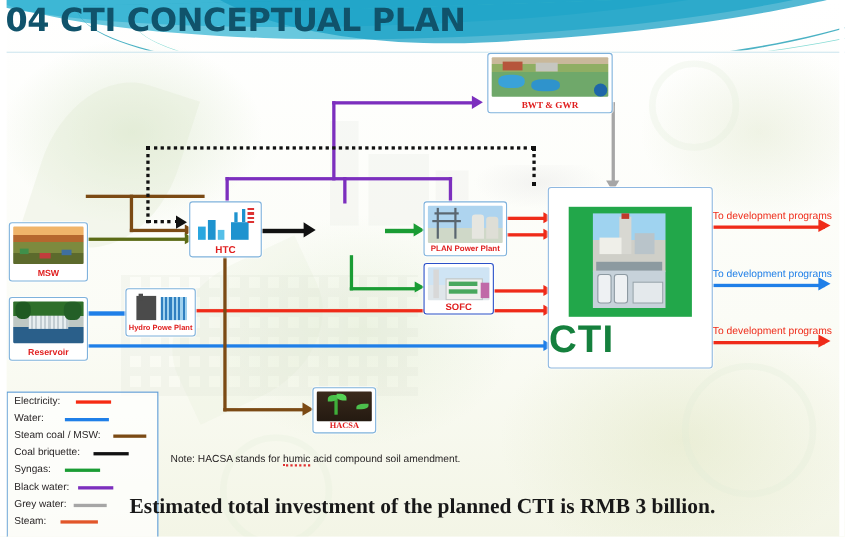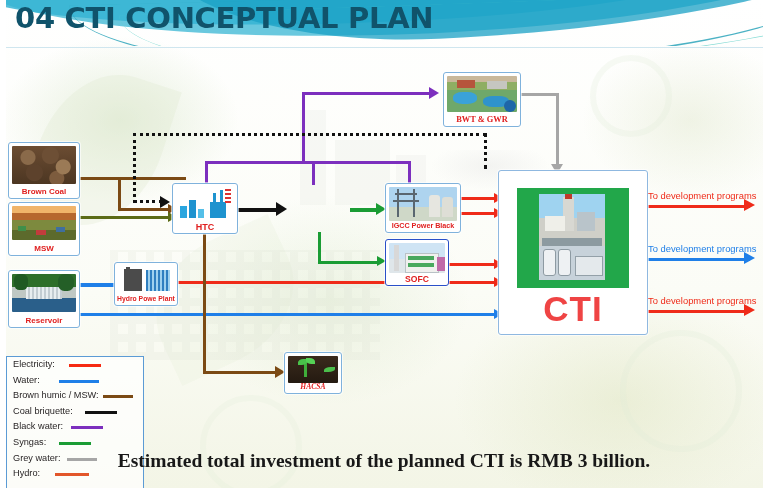--- a/index.html
+++ b/index.html
@@ -22,21 +22,21 @@
   #header .band1{position:absolute;left:-40px;top:-62px;width:900px;height:96px;
       background:#69c8de;border-radius:0 0 60% 60%/0 0 100% 100%;transform:rotate(-2.2deg);}
   #header .band2{position:absolute;left:-60px;top:-70px;width:900px;height:92px;
       background:#36b4d4;border-radius:0 0 55% 70%/0 0 100% 100%;transform:rotate(-3.4deg);opacity:.85;}
   #header .band3{position:absolute;left:160px;top:-78px;width:760px;height:112px;
       background:#19a0c4;border-radius:0 0 70% 40%/0 0 100% 100%;transform:rotate(-2.6deg);opacity:.75;}
   #header .swoosh{position:absolute;left:70px;top:-4px;width:760px;height:70px;
       border-bottom:2px solid #1f9fb6;border-radius:0 0 56% 44%/0 0 100% 100%;transform:rotate(-1.4deg);opacity:.8;}
   #header .swoosh2{position:absolute;left:120px;top:2px;width:760px;height:64px;
       border-bottom:1.5px solid #5fd0c8;border-radius:0 0 60% 40%/0 0 100% 100%;transform:rotate(-2deg);opacity:.75;}
-  #title{position:absolute;left:15px;top:1px;z-index:5;
+  #title{position:absolute;left:5px;top:1px;z-index:5;
       font-size:29px;font-weight:bold;color:#10536b;letter-spacing:-.3px;
       font-family:"DejaVu Sans", sans-serif;}
   #edgeL{position:absolute;left:0;top:0;width:6px;height:488px;background:#ffffff;z-index:40;}
   #edgeR{position:absolute;right:0;top:0;width:5px;height:488px;background:#ffffff;z-index:40;}
   #hdrline{position:absolute;left:0;top:47px;width:768px;height:1px;background:#cfe6ef;}
   
   .wm{position:absolute;opacity:.30;pointer-events:none;}
   .wm-leaf{background:#dfe9cd;border-radius:60% 0 60% 0;}
   .wm-bld{background:#e4e8e0;}
   .wm-circ{border:6px solid #e0ebd6;border-radius:50%;}
@@ -147,30 +147,20 @@
   <div class="ln" style="left:428px;top:263px;width:72px;height:3px;background:#ef2b19;"></div>
   <div class="arrowhead" style="left:494px;top:259px;border-top:5px solid transparent;border-bottom:5px solid transparent;border-left:9px solid #ef2b19;"></div>
 
   <div class="ln" style="left:646px;top:205px;width:104px;height:3px;background:#ef2b19;"></div>
   <div class="arrowhead" style="left:744px;top:199px;border-top:6px solid transparent;border-bottom:6px solid transparent;border-left:11px solid #ef2b19;"></div>
   <div class="ln" style="left:646px;top:258px;width:104px;height:3px;background:#1f7fe8;"></div>
   <div class="arrowhead" style="left:744px;top:252px;border-top:6px solid transparent;border-bottom:6px solid transparent;border-left:11px solid #1f7fe8;"></div>
   <div class="ln" style="left:646px;top:310px;width:104px;height:3px;background:#ef2b19;"></div>
   <div class="arrowhead" style="left:744px;top:304px;border-top:6px solid transparent;border-bottom:6px solid transparent;border-left:11px solid #ef2b19;"></div>
 
-  <div class="node" style="left:8px;top:142px;width:70px;height:55px;">
-    <div class="pic" style="height:38px;background:
-        radial-gradient(circle at 25% 30%, #8a6a4a 0 7px, transparent 8px),
-        radial-gradient(circle at 60% 25%, #6d4f35 0 8px, transparent 9px),
-        radial-gradient(circle at 80% 55%, #9b7a56 0 7px, transparent 8px),
-        radial-gradient(circle at 35% 70%, #5d422c 0 8px, transparent 9px),
-        radial-gradient(circle at 70% 85%, #7d5c3e 0 7px, transparent 8px),
-        linear-gradient(#6b4c32,#4c3622);"></div>
-    <div class="cap">Brown Coal</div>
-  </div>
 
   <div class="node" style="left:8px;top:270px;width:70px;height:56px;">
     <div class="pic" style="height:38px;background:
         linear-gradient(#2e6f2a 0 35%, #bfc8c4 35% 62%, #2a5f8a 62% 100%);">
       <div style="position:absolute;left:14px;top:13px;width:36px;height:12px;background:
          repeating-linear-gradient(90deg,#e8eef0 0 2px,#c3cdd2 2px 4px);"></div>
       <div style="position:absolute;left:2px;top:0;width:14px;height:16px;background:#1f5a22;border-radius:40%;"></div>
       <div style="position:absolute;right:2px;top:0;width:16px;height:17px;background:#245f27;border-radius:40%;"></div>
     </div>
     <div class="cap">Reservoir</div>
@@ -202,21 +192,21 @@
 
   <div class="node" style="left:385px;top:183px;width:74px;height:48px;">
     <div class="pic" style="height:34px;background:linear-gradient(#aed4ef 0 60%, #cfd8c8 60% 100%);">
       <div style="position:absolute;left:40px;top:8px;width:11px;height:22px;background:#e6e6e0;border-radius:3px 3px 0 0;"></div>
       <div style="position:absolute;left:53px;top:10px;width:11px;height:20px;background:#dedeD6;border-radius:3px 3px 0 0;"></div>
       <div style="position:absolute;left:8px;top:2px;width:2px;height:28px;background:#5a6670;"></div>
       <div style="position:absolute;left:24px;top:2px;width:2px;height:28px;background:#5a6670;"></div>
       <div style="position:absolute;left:6px;top:6px;width:22px;height:2px;background:#5a6670;"></div>
       <div style="position:absolute;left:4px;top:13px;width:26px;height:2px;background:#5a6670;"></div>
     </div>
-    <div class="cap" style="font-size:7.2px;">IGCC Power Black</div>
+    <div class="cap" style="font-size:7.2px;">PLAN Power Plant</div>
   </div>
 
   <div class="node" style="left:385px;top:239px;width:62px;height:45px;border-color:#2a50c8;">
     <div class="pic" style="height:30px;background:linear-gradient(#cfe4f4 0 55%, #dfe6ea 55% 100%);">
       <div style="position:absolute;left:5px;top:2px;width:5px;height:26px;background:#d8d8d8;"></div>
       <div style="position:absolute;left:16px;top:10px;width:32px;height:18px;background:#f0f0ee;border:1px solid #b9c2c6;"></div>
       <div style="position:absolute;left:19px;top:13px;width:26px;height:4px;background:#49a85e;"></div>
       <div style="position:absolute;left:19px;top:20px;width:26px;height:4px;background:#49a85e;"></div>
       <div style="position:absolute;left:48px;top:14px;width:8px;height:14px;background:#c06aa8;"></div>
     </div>
@@ -226,97 +216,100 @@
   <div class="node" style="left:114px;top:262px;width:62px;height:42px;">
     <div class="pic" style="height:27px;background:#ffffff;">
       <div style="position:absolute;left:6px;top:3px;width:18px;height:22px;background:#4b4b4b;"></div>
       <div style="position:absolute;left:8px;top:1px;width:4px;height:6px;background:#4b4b4b;"></div>
       <div style="position:absolute;left:28px;top:4px;width:24px;height:21px;background:
          repeating-linear-gradient(90deg,#2f7fc0 0 2px,#9fd1ee 2px 4px);"></div>
     </div>
     <div class="cap" style="font-size:6.8px;">Hydro Powe Plant</div>
   </div>
 
-  <div class="node" style="left:443px;top:72px;width:76px;height:53px;">
+  <div class="node" style="left:443px;top:48px;width:76px;height:53px;padding-left:36px;">
     <div class="pic" style="height:36px;background:
         linear-gradient(#c9b89a 0 18%, #8fae63 18% 38%, #6fa86a 38% 100%);">
       <div style="position:absolute;left:6px;top:16px;width:24px;height:12px;background:#3aa2d8;border-radius:40%;"></div>
       <div style="position:absolute;left:36px;top:20px;width:26px;height:11px;background:#2f93cc;border-radius:40%;"></div>
       <div style="position:absolute;left:10px;top:4px;width:18px;height:8px;background:#b6553c;"></div>
       <div style="position:absolute;left:40px;top:5px;width:20px;height:8px;background:#c6c6c0;"></div>
       <div style="position:absolute;right:1px;bottom:0px;width:12px;height:12px;background:#1e66a8;border-radius:50%;"></div>
     </div>
     <div class="cap" style="font-size:8.4px;font-family:'Liberation Serif',serif;">BWT &amp; GWR</div>
   </div>
 
   <div class="node" style="left:284px;top:352px;width:56px;height:40px;">
     <div class="pic" style="height:27px;background:linear-gradient(#3a2a1c,#241a11);">
       <div style="position:absolute;left:16px;top:4px;width:3px;height:17px;background:#3fae3a;"></div>
       <div style="position:absolute;left:10px;top:3px;width:9px;height:6px;background:#49c24a;border-radius:60% 0 60% 0;"></div>
       <div style="position:absolute;left:18px;top:2px;width:9px;height:6px;background:#55d255;border-radius:0 60% 0 60%;"></div>
       <div style="position:absolute;left:36px;top:11px;width:11px;height:5px;background:#4cbf4c;border-radius:60% 0 60% 0;"></div>
     </div>
-    <div class="cap" style="font-size:7.6px;font-family:'Liberation Serif',serif;font-style:italic;">HACSA</div>
+    <div class="cap" style="font-size:7.6px;font-family:'Liberation Serif',serif;">HACSA</div>
   </div>
 
   <div class="node" style="left:498px;top:170px;width:148px;height:163px;border-color:#8fb8e0;">
     <div style="position:absolute;left:18px;top:17px;width:112px;height:100px;background:#22a74a;">
       <div style="position:absolute;left:22px;top:6px;width:66px;height:53px;background:linear-gradient(#9fd3f0 0 45%, #cfcfc8 45% 100%);">
         <div style="position:absolute;left:24px;top:3px;width:11px;height:34px;background:#d8d8d2;"></div>
         <div style="position:absolute;left:26px;top:0px;width:7px;height:5px;background:#c0392b;"></div>
         <div style="position:absolute;left:6px;top:22px;width:20px;height:15px;background:#efefe9;"></div>
         <div style="position:absolute;left:38px;top:18px;width:18px;height:19px;background:#b9c4ca;"></div>
         <div style="position:absolute;left:3px;bottom:0;width:60px;height:9px;background:#8c9aa0;"></div>
       </div>
       <div style="position:absolute;left:22px;top:58px;width:66px;height:34px;background:#c7d2da;">
         <div style="position:absolute;left:4px;top:3px;width:11px;height:25px;background:#eef1f3;border:1px solid #8d9aa2;border-radius:3px;"></div>
         <div style="position:absolute;left:19px;top:3px;width:11px;height:25px;background:#eef1f3;border:1px solid #8d9aa2;border-radius:3px;"></div>
         <div style="position:absolute;left:36px;top:10px;width:26px;height:18px;background:#e4e9ec;border:1px solid #93a0a8;"></div>
       </div>
     </div>
-    <div style="position:absolute;left:0;right:0;top:118px;text-align:center;font-size:35px;font-weight:bold;color:#ef4444;font-family:'Liberation Sans',sans-serif;letter-spacing:1px;">CTI</div>
+    <div style="position:absolute;left:0;right:0;top:118px;text-align:left;font-size:35px;font-weight:bold;color:#15803d;font-family:'Liberation Sans',sans-serif;letter-spacing:1px;">CTI</div>
   </div>
 
   <div class="outlabel" style="left:648px;top:190px;color:#ef2b19;">To development  programs</div>
   <div class="outlabel" style="left:648px;top:243px;color:#1f7fe8;">To development  programs</div>
   <div class="outlabel" style="left:648px;top:295px;color:#ef2b19;">To development  programs</div>
 
   <div id="legend">
     <div class="lg-row">
       <span>Electricity:</span>
       <span class="lg-sw" style="left:62px;background:#f62a12;width:32px;"></span>
     </div>
     <div class="lg-row">
       <span>Water:</span>
       <span class="lg-sw" style="left:52px;background:#1f7fe8;width:40px;"></span>
     </div>
     <div class="lg-row">
-      <span>Brown humic / MSW:</span>
+      <span>Steam coal / MSW:</span>
       <span class="lg-sw" style="left:96px;background:#7b4a14;width:30px;"></span>
     </div>
     <div class="lg-row">
       <span>Coal briquette:</span>
       <span class="lg-sw" style="left:78px;background:#111111;width:32px;"></span>
     </div>
     <div class="lg-row">
+      <span>Syngas:</span>
+      <span class="lg-sw" style="left:52px;background:#1a9c34;width:32px;"></span>
+    </div>
+    <div class="lg-row">
       <span>Black water:</span>
       <span class="lg-sw" style="left:64px;background:#7c2fbe;width:32px;"></span>
     </div>
     <div class="lg-row">
-      <span>Syngas:</span>
-      <span class="lg-sw" style="left:52px;background:#1a9c34;width:32px;"></span>
-    </div>
-    <div class="lg-row">
       <span>Grey water:</span>
       <span class="lg-sw" style="left:60px;background:#a6a6a6;width:30px;"></span>
     </div>
     <div class="lg-row">
-      <span>Hydro:</span>
+      <span>Steam:</span>
       <span class="lg-sw" style="left:48px;background:#e2562a;width:34px;"></span>
     </div>
   </div>
 
+  <div class="note">
+    <span>Note: HACSA stands for </span><span class="squig">humic</span><span> acid compound soil amendment.</span>
+  </div>
 
   <div id="statement">Estimated total investment of the planned CTI  is RMB 3 billion.</div>
 
   <div id="edgeL"></div>
   <div id="edgeR"></div>
 </div>
 
 </body></html>

